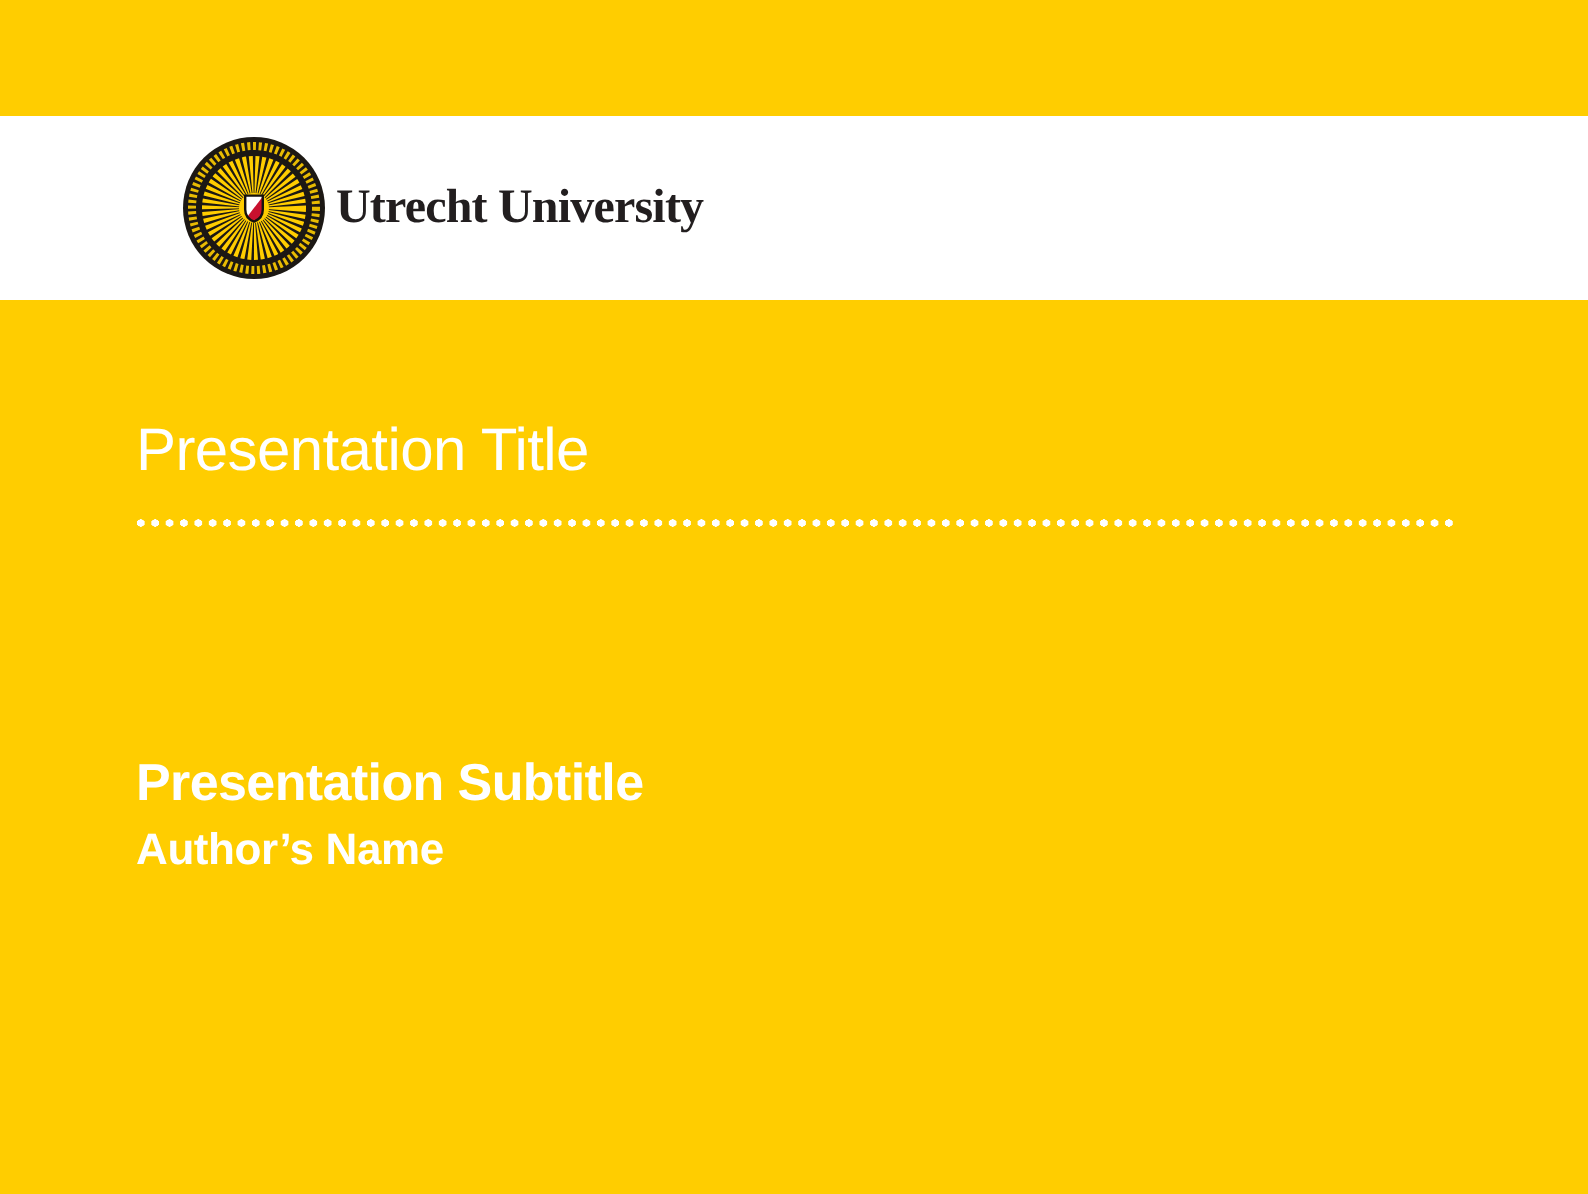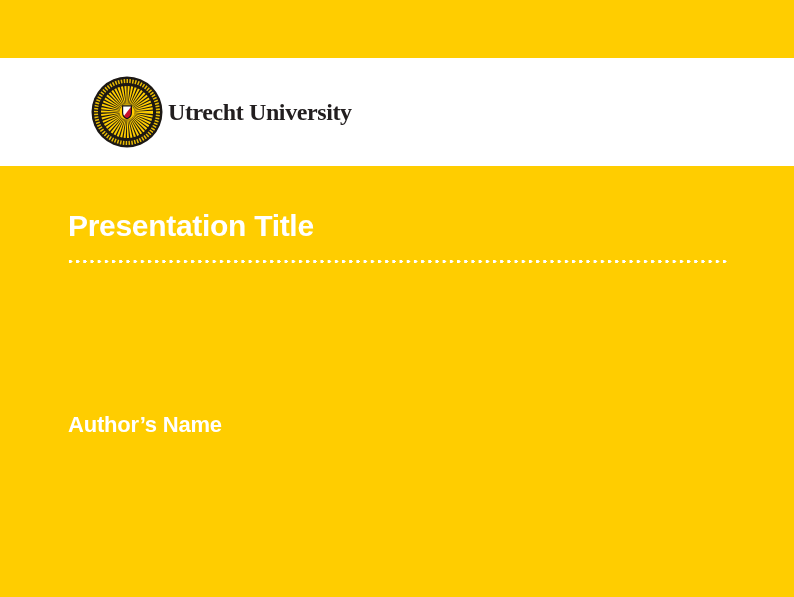--- a/index.html
+++ b/index.html
@@ -16,21 +16,21 @@
   .slide{
     position:relative;
     width:794px;height:597px;
     background:var(--brand-yellow,#FFCD00);
   }
 
   
   .logo-band{
     position:absolute;
     left:0;top:58px;
-    width:794px;height:108px;
+    width:794px;height:92px;
     background:#fff;
     display:flex;
     align-items:center;
     padding-left:91px;
   }
   .logo-mark{
     width:72px;height:72px;
     flex:0 0 auto;
     margin-right:5px;
   }
@@ -40,21 +40,21 @@
     font-size:24px;
     letter-spacing:-0.4px;
     color:var(--logo-text-black,#221E1F);
     white-space:nowrap;
   }
 
   .title{
     position:absolute;
     left:68px;top:208px;
     font-size:30px;
-    font-weight:700;
+    font-weight:400;
     line-height:1.2;
     letter-spacing:-0.3px;
     color:var(--text-white,#fff);
     white-space:nowrap;
   }
   .dotted-rule{
     position:absolute;
     left:68px;top:259px;
     width:661px;height:5px;
     background-image:radial-gradient(circle 1.9px at 2.4px 2.5px, var(--text-white,#fff) 97%, rgba(255,255,255,0) 100%);
@@ -105,16 +105,17 @@
       <polygon points="41,29.5 41,43.5 30.2,43.5" fill="var(--shield-red,#C8102E)" clip-path="url(#shieldClip)"></polygon>
       <path d="M31.6,29.8 H40.4 V36.8 C40.4,40.2 38.5,41.9 36,42.8 C33.5,41.9 31.6,40.2 31.6,36.8 Z" fill="none" stroke="#15120E" stroke-width="1.2"></path>
     </svg>
     <span class="logo-text">Utrecht University</span>
   </header>
 
   <h1 class="title">Presentation Title</h1>
 
   <div class="dotted-rule"></div>
 
+  <h2 class="subtitle">Presentation Subtitle</h2>
 
   <p class="author">Author’s Name</p>
 
 </div>
 
 </body></html>

